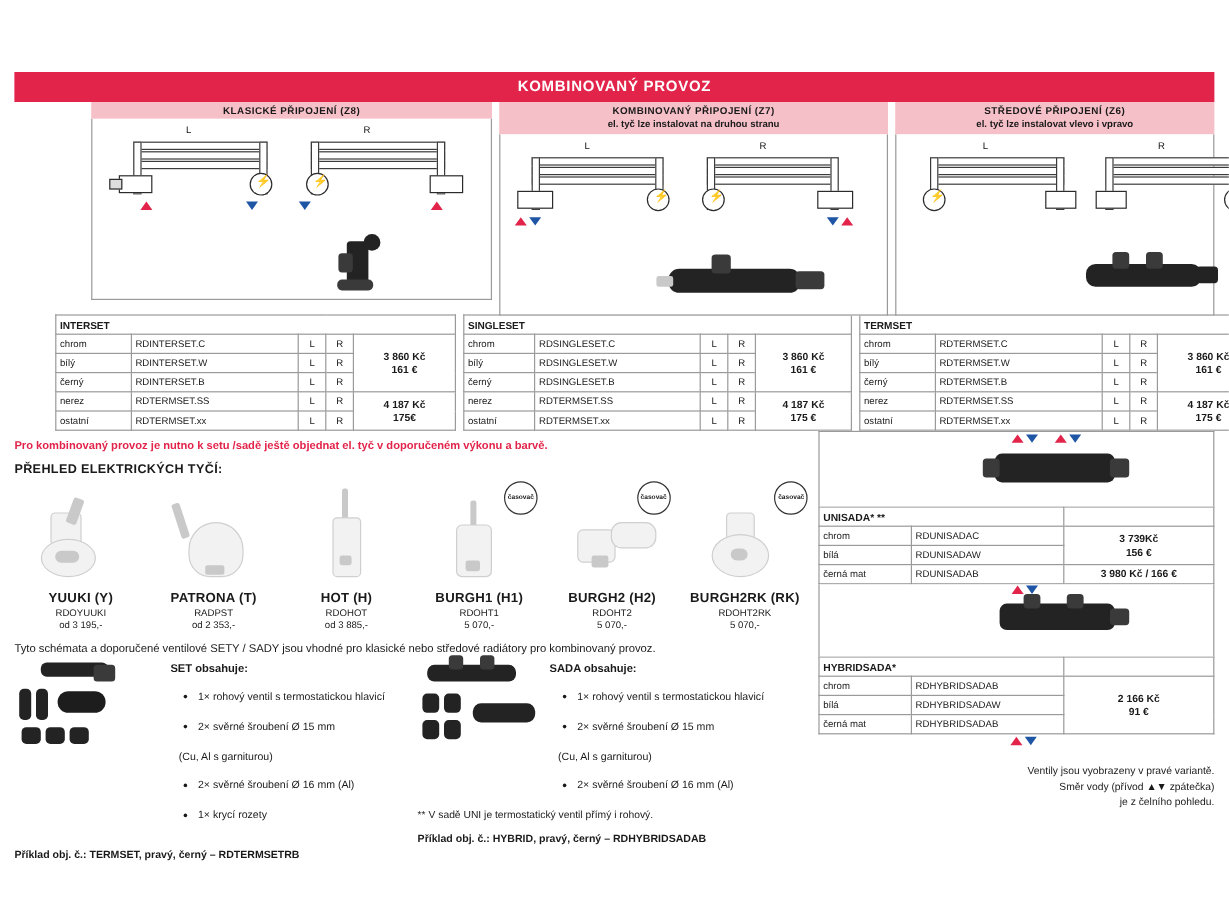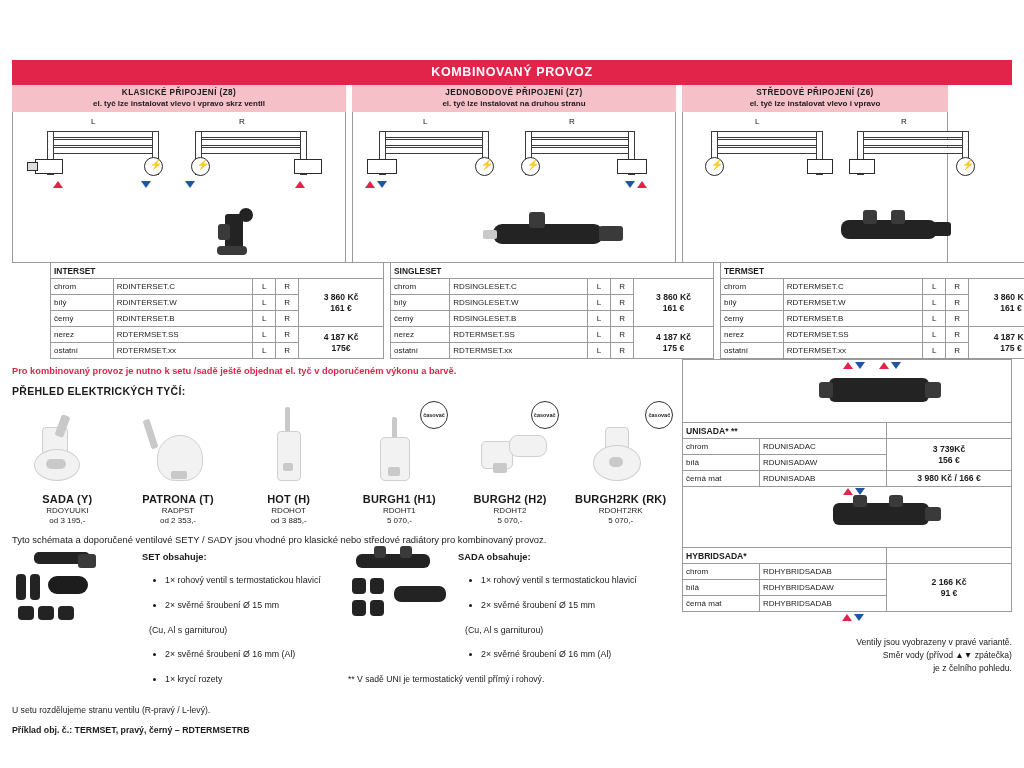--- a/index.html
+++ b/index.html
@@ -4,21 +4,21 @@
 <style>
   html,body{margin:0;padding:0;background:#ffffff;}
   body{width:1024px;height:768px;font-family:"Liberation Sans",sans-serif;color:#1a1a1a;overflow:hidden;}
   .page{position:relative;width:1024px;height:768px;}
   .sheet{position:absolute;left:12px;top:60px;width:1000px;}
 
   
   .mainbar{background:#e2244b;color:#ffffff;text-align:center;font-size:12.5px;font-weight:bold;letter-spacing:.6px;padding:5px 0 6px;}
 
   
-  .cols{display:flex;width:100%;}
+  .cols{display:flex;width:100%;justify-content:flex-end;}
   .colhead{background:#f6c0c8;text-align:center;padding:3px 0 2px;}
   .colhead .t1{font-size:8.2px;font-weight:bold;letter-spacing:.4px;color:#1a1a1a;}
   .colhead .t2{font-size:8px;font-weight:bold;color:#1a1a1a;margin-top:2px;padding-bottom:2px;}
 
   .diagbox{border:1px solid #9a9a9a;border-top:none;height:150px;position:relative;background:#fff;}
   .colwrap{flex:1;}
   .colwrap+.colwrap{margin-left:6px;}
   .pipe{position:absolute;background:#ffffff;border:1px solid #3b3b3b;}
   .vpipe{position:absolute;background:#ffffff;border:1px solid #3b3b3b;}
   .lbl{position:absolute;font-size:8px;color:#111;}
@@ -79,21 +79,20 @@
 <div class="page">
   <div class="sheet">
 
     <div class="mainbar">KOMBINOVANÝ PROVOZ</div>
 
     <div class="cols">
 
       <div class="colwrap" style="width:334px;flex:none;">
         <div class="colhead">
           <div class="t1">KLASICKÉ PŘIPOJENÍ (Z8)</div>
-          <div class="t2">el. tyč lze instalovat vlevo i vpravo skrz ventil</div>
         </div>
         <div class="diagbox">
 
           <div class="lbl" style="left:78px;top:5px;">L</div>
           <div class="pipe" style="left:34px;top:19px;width:110px;height:5px;"></div>
           <div class="pipe" style="left:34px;top:27px;width:110px;height:5px;"></div>
           <div class="pipe" style="left:34px;top:35px;width:110px;height:5px;"></div>
           <div class="vpipe" style="left:34px;top:19px;width:5px;height:42px;"></div>
           <div class="vpipe" style="left:139px;top:19px;width:5px;height:42px;"></div>
           <div class="valve" style="left:22px;top:47px;width:26px;height:13px;"></div>
@@ -119,21 +118,21 @@
             <div class="blk" style="left:212px;top:102px;width:18px;height:38px;"></div>
             <div class="blk2" style="left:205px;top:112px;width:12px;height:16px;"></div>
             <div class="blk" style="left:226px;top:96px;width:14px;height:14px;border-radius:7px;"></div>
             <div class="blk2" style="left:204px;top:134px;width:30px;height:9px;border-radius:4px;"></div>
           </div>
         </div>
       </div>
 
       <div class="colwrap" style="width:324px;flex:none;">
         <div class="colhead">
-          <div class="t1">JEDNOBODOVÉ PŘIPOJENÍ (Z7)</div>
+          <div class="t1">KOMBINOVANÝ PŘIPOJENÍ (Z7)</div>
           <div class="t2">el. tyč lze instalovat na druhou stranu</div>
         </div>
         <div class="diagbox">
           <div class="lbl" style="left:70px;top:5px;">L</div>
           <div class="pipe" style="left:26px;top:19px;width:108px;height:5px;"></div>
           <div class="pipe" style="left:26px;top:27px;width:108px;height:5px;"></div>
           <div class="pipe" style="left:26px;top:35px;width:108px;height:5px;"></div>
           <div class="vpipe" style="left:26px;top:19px;width:5px;height:42px;"></div>
           <div class="vpipe" style="left:129px;top:19px;width:5px;height:42px;"></div>
           <div class="valve" style="left:14px;top:47px;width:28px;height:13px;"></div>
@@ -335,21 +334,21 @@
 
         <div class="rods">
 
           <div class="rod">
             <div class="rodimg">
               <div class="wht" style="left:30px;top:26px;width:24px;height:26px;border-radius:4px;"></div>
               <div class="gry" style="left:46px;top:14px;width:9px;height:22px;transform:rotate(20deg);"></div>
               <div class="wht" style="left:22px;top:48px;width:44px;height:30px;border-radius:50%;"></div>
               <div class="gry" style="left:34px;top:58px;width:20px;height:10px;border-radius:5px;"></div>
             </div>
-            <div class="rodname">SADA (Y)</div>
+            <div class="rodname">YUUKI (Y)</div>
             <div class="rodcode"><span>RDOYUUKI</span><br><span>od 3 195,-</span></div>
           </div>
 
           <div class="rod">
             <div class="rodimg">
               <div class="gry" style="left:24px;top:18px;width:7px;height:30px;transform:rotate(-18deg);"></div>
               <div class="wht" style="left:34px;top:34px;width:44px;height:44px;border-radius:50% 50% 40% 40%;"></div>
               <div class="gry" style="left:48px;top:70px;width:16px;height:8px;"></div>
             </div>
             <div class="rodname">PATRONA (T)</div>
@@ -419,21 +418,20 @@
                 <div class="setTitle">SET obsahuje:</div>
                 <ul class="bl">
                   <li>1× rohový ventil s termostatickou hlavicí</li>
                   <li>2× svěrné šroubení Ø 15 mm</li>
                   <li style="list-style:none;margin-left:-4px;">(Cu, Al s garniturou)</li>
                   <li>2× svěrné šroubení Ø 16 mm (Al)</li>
                   <li>1× krycí rozety</li>
                 </ul>
               </div>
             </div>
-            <div class="foot" style="margin-top:6px;">U setu rozdělujeme stranu ventilu (R-pravý / L-levý).</div>
             <div class="exm">Příklad obj. č.: TERMSET, pravý, černý – RDTERMSETRB</div>
           </div>
 
           <div class="bcol2">
             <div style="display:flex;">
               <div style="width:110px;position:relative;height:72px;">
                 <div class="blk" style="left:8px;top:2px;width:74px;height:14px;border-radius:6px;"></div>
                 <div class="blk2" style="left:26px;top:-6px;width:12px;height:12px;border-radius:3px;"></div>
                 <div class="blk2" style="left:52px;top:-6px;width:12px;height:12px;border-radius:3px;"></div>
                 <div class="blk" style="left:4px;top:26px;width:14px;height:16px;border-radius:4px;"></div>
@@ -446,20 +444,21 @@
                 <div class="setTitle">SADA obsahuje:</div>
                 <ul class="bl">
                   <li>1× rohový ventil s termostatickou hlavicí</li>
                   <li>2× svěrné šroubení Ø 15 mm</li>
                   <li style="list-style:none;margin-left:-4px;">(Cu, Al s garniturou)</li>
                   <li>2× svěrné šroubení Ø 16 mm (Al)</li>
                 </ul>
               </div>
             </div>
             <div class="foot">** V sadě UNI je termostatický ventil přímý i rohový.</div>
+            <div class="exm">Příklad obj. č.: HYBRID, pravý, černý – RDHYBRIDSADAB</div>
           </div>
         </div>
       </div>
 
       <div class="rightlower" style="margin-left:6px;">
 
         <div class="photobox">
           <div class="triU" style="left:160px;top:2px;"></div>
           <div class="triD" style="left:172px;top:2px;"></div>
           <div class="triU" style="left:196px;top:2px;"></div>

